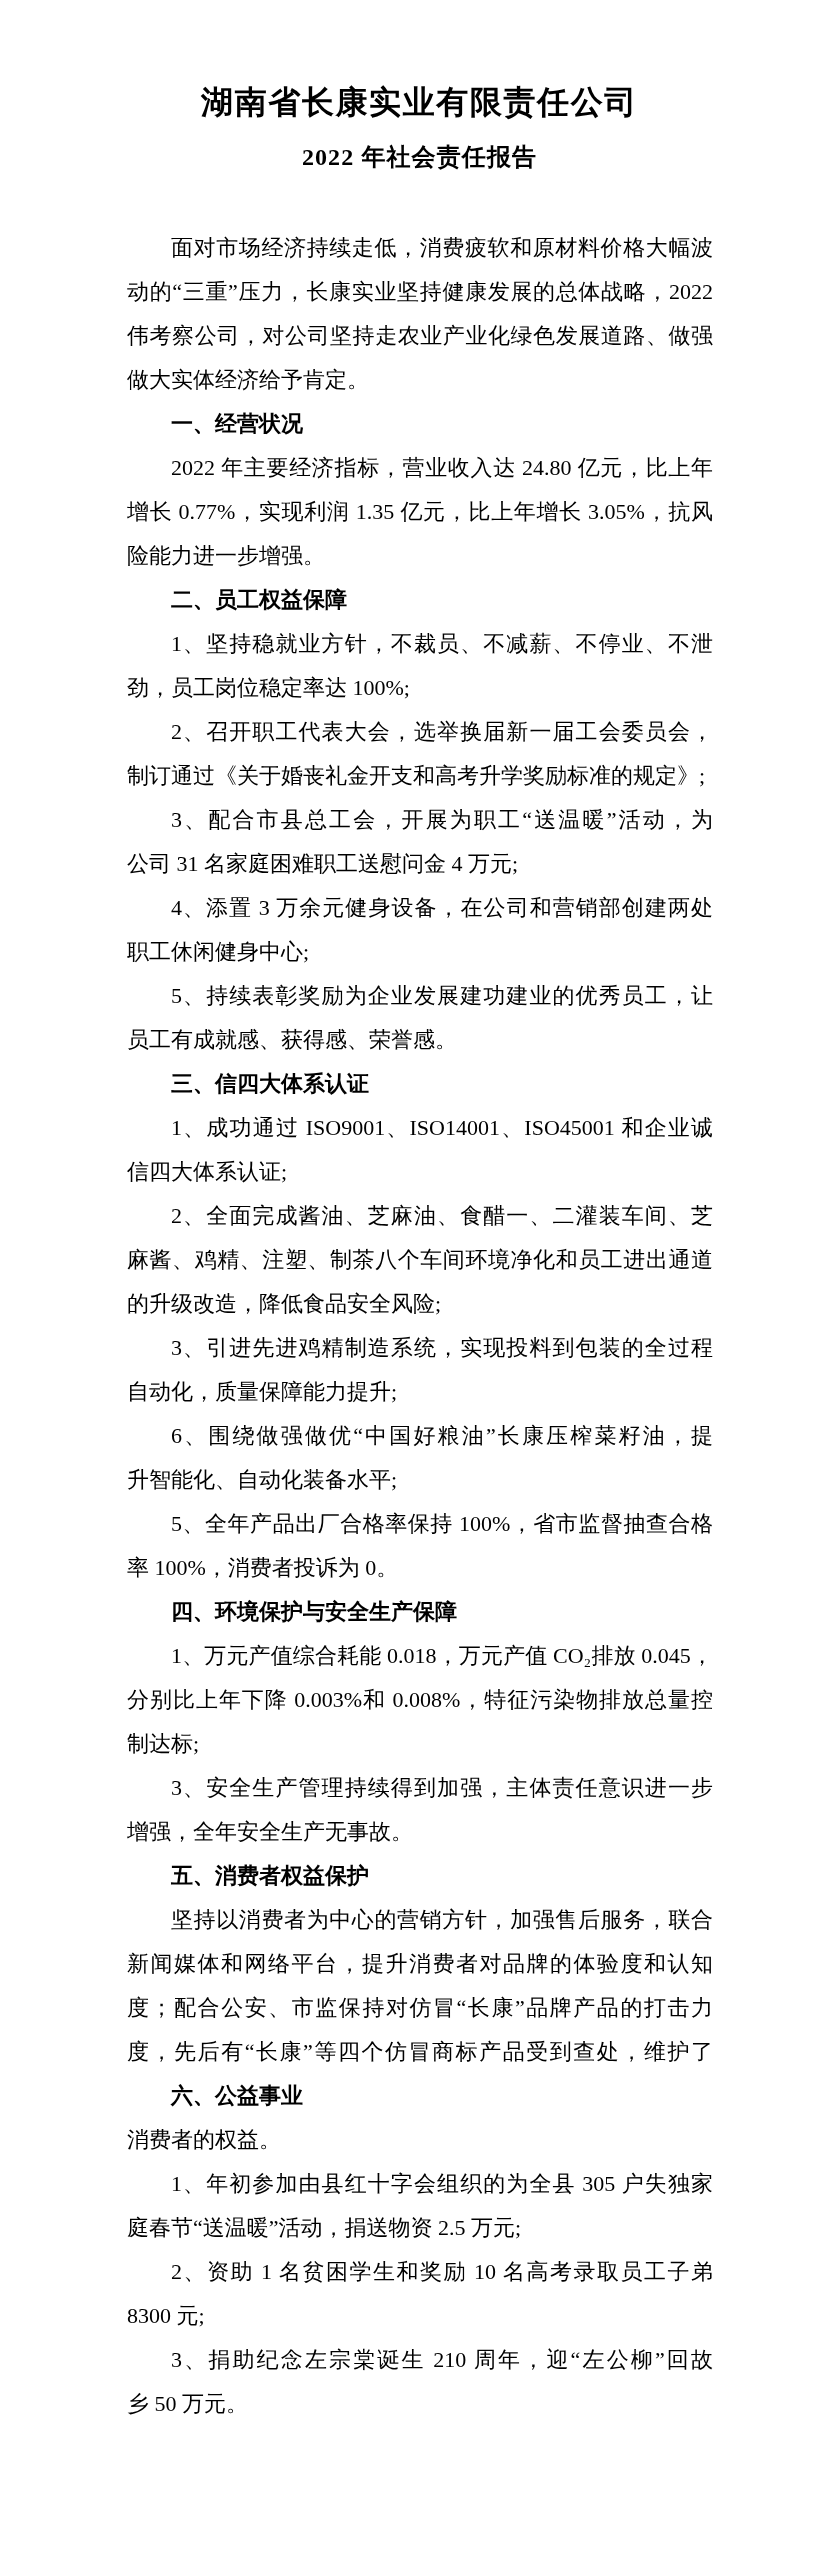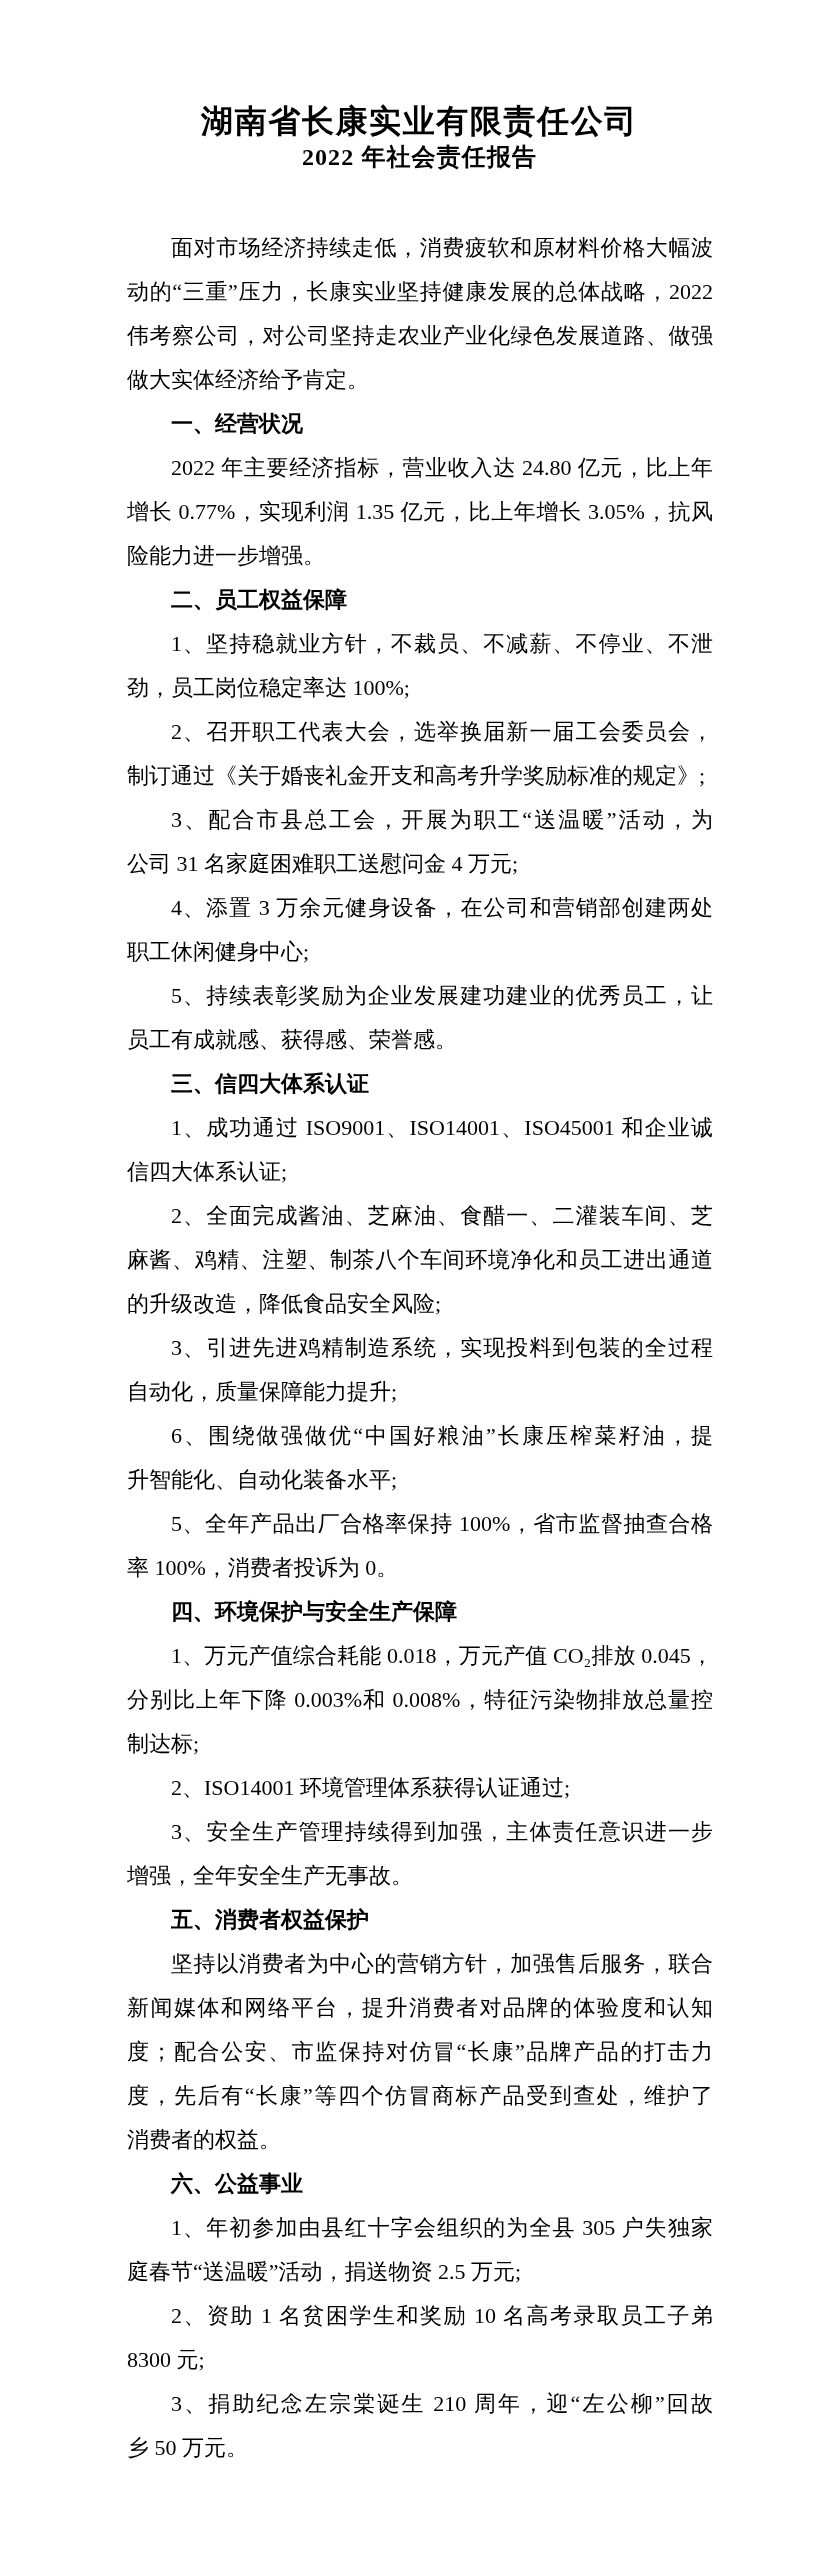--- a/index.html
+++ b/index.html
@@ -28,21 +28,20 @@
     width: 839px;
     text-align: center;
     font-weight: bold;
     white-space: nowrap;
   }
   #title-line-1 {
     top: 83px;
     font-size: 32px;
     line-height: 39px;
     letter-spacing: 1.6px;
-    margin-top: 19px;
   }
   #title-line-2 {
     top: 139px;
     font-size: 24px;
     line-height: 37px;
     letter-spacing: 1.1px;
   }
   .body-text {
     position: absolute;
     left: 127px;
@@ -103,30 +102,29 @@
     <div class="line full indent">3、引进先进鸡精制造系统，实现投料到包装的全过程</div>
     <div class="line last">自动化，质量保障能力提升;</div>
     <div class="line full indent">6、围绕做强做优“中国好粮油”长康压榨菜籽油，提</div>
     <div class="line last">升智能化、自动化装备水平;</div>
     <div class="line full indent">5、全年产品出厂合格率保持 100%，省市监督抽查合格</div>
     <div class="line last">率 100%，消费者投诉为 0。</div>
     <div class="line heading">四、环境保护与安全生产保障</div>
     <div class="line full indent">1、万元产值综合耗能 0.018，万元产值 CO₂排放 0.045，</div>
     <div class="line full">分别比上年下降 0.003%和 0.008%，特征污染物排放总量控</div>
     <div class="line last">制达标;</div>
-    <div class="line last indent">2、ISO14001 环境管理体系获得认证通过;</div>
     <div class="line full indent">3、安全生产管理持续得到加强，主体责任意识进一步</div>
     <div class="line last">增强，全年安全生产无事故。</div>
     <div class="line heading">五、消费者权益保护</div>
     <div class="line full indent">坚持以消费者为中心的营销方针，加强售后服务，联合</div>
     <div class="line full">新闻媒体和网络平台，提升消费者对品牌的体验度和认知</div>
     <div class="line full">度；配合公安、市监保持对仿冒“长康”品牌产品的打击力</div>
     <div class="line full">度，先后有“长康”等四个仿冒商标产品受到查处，维护了</div>
+    <div class="line heading">六、公益事业</div>
     <div class="line last">消费者的权益。</div>
-    <div class="line heading">六、公益事业</div>
     <div class="line full indent">1、年初参加由县红十字会组织的为全县 305 户失独家</div>
     <div class="line last">庭春节“送温暖”活动，捐送物资 2.5 万元;</div>
     <div class="line full indent">2、资助 1 名贫困学生和奖励 10 名高考录取员工子弟</div>
     <div class="line last">8300 元;</div>
     <div class="line full indent">3、捐助纪念左宗棠诞生 210 周年，迎“左公柳”回故</div>
     <div class="line last">乡 50 万元。</div>
   </div>
 
 </div>
 

